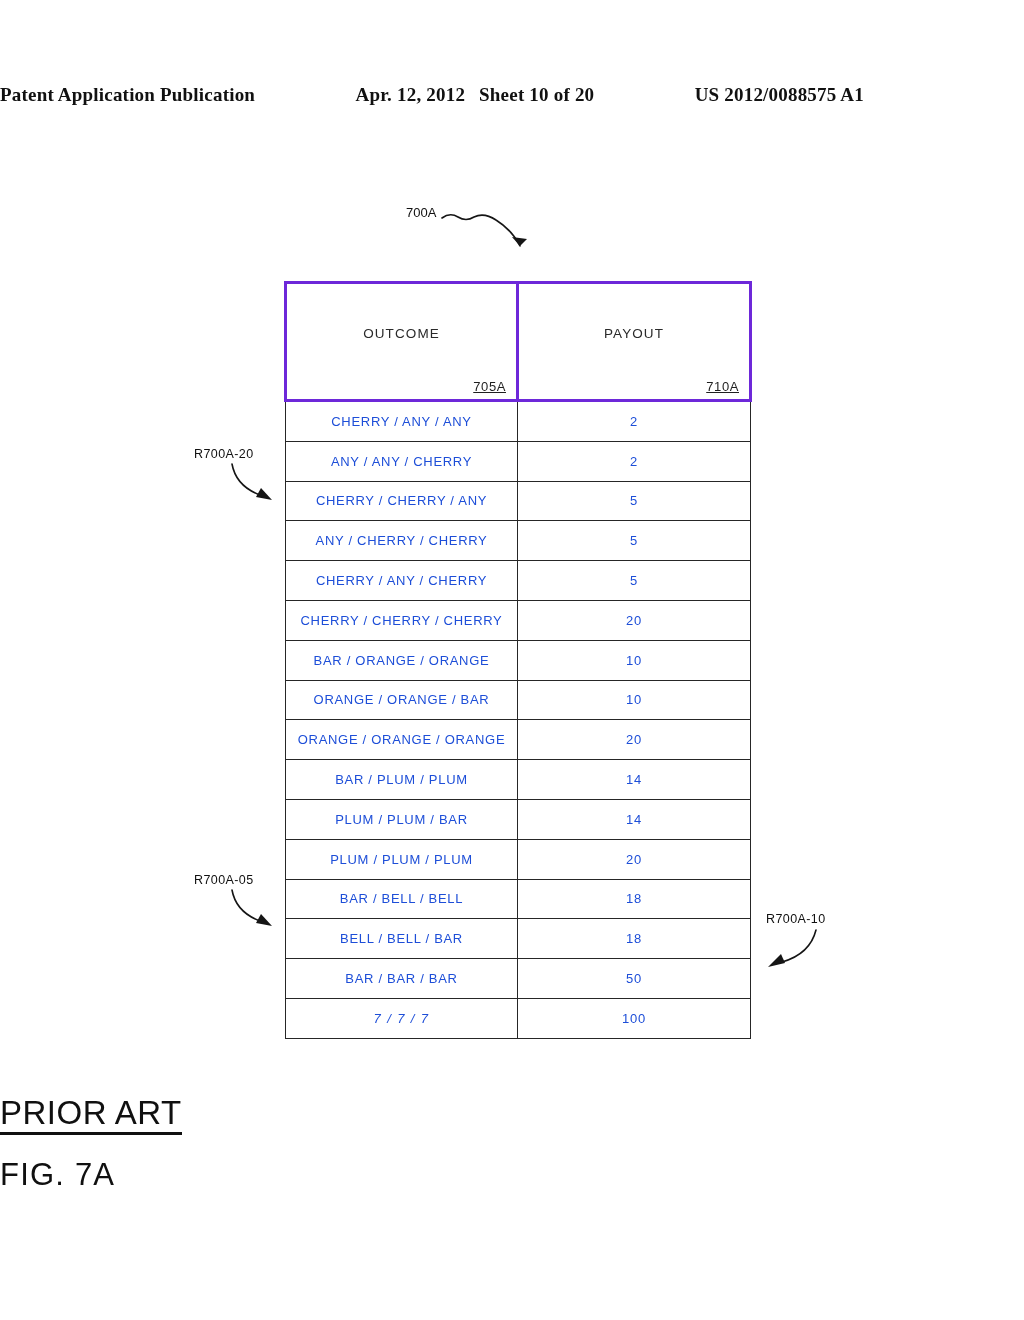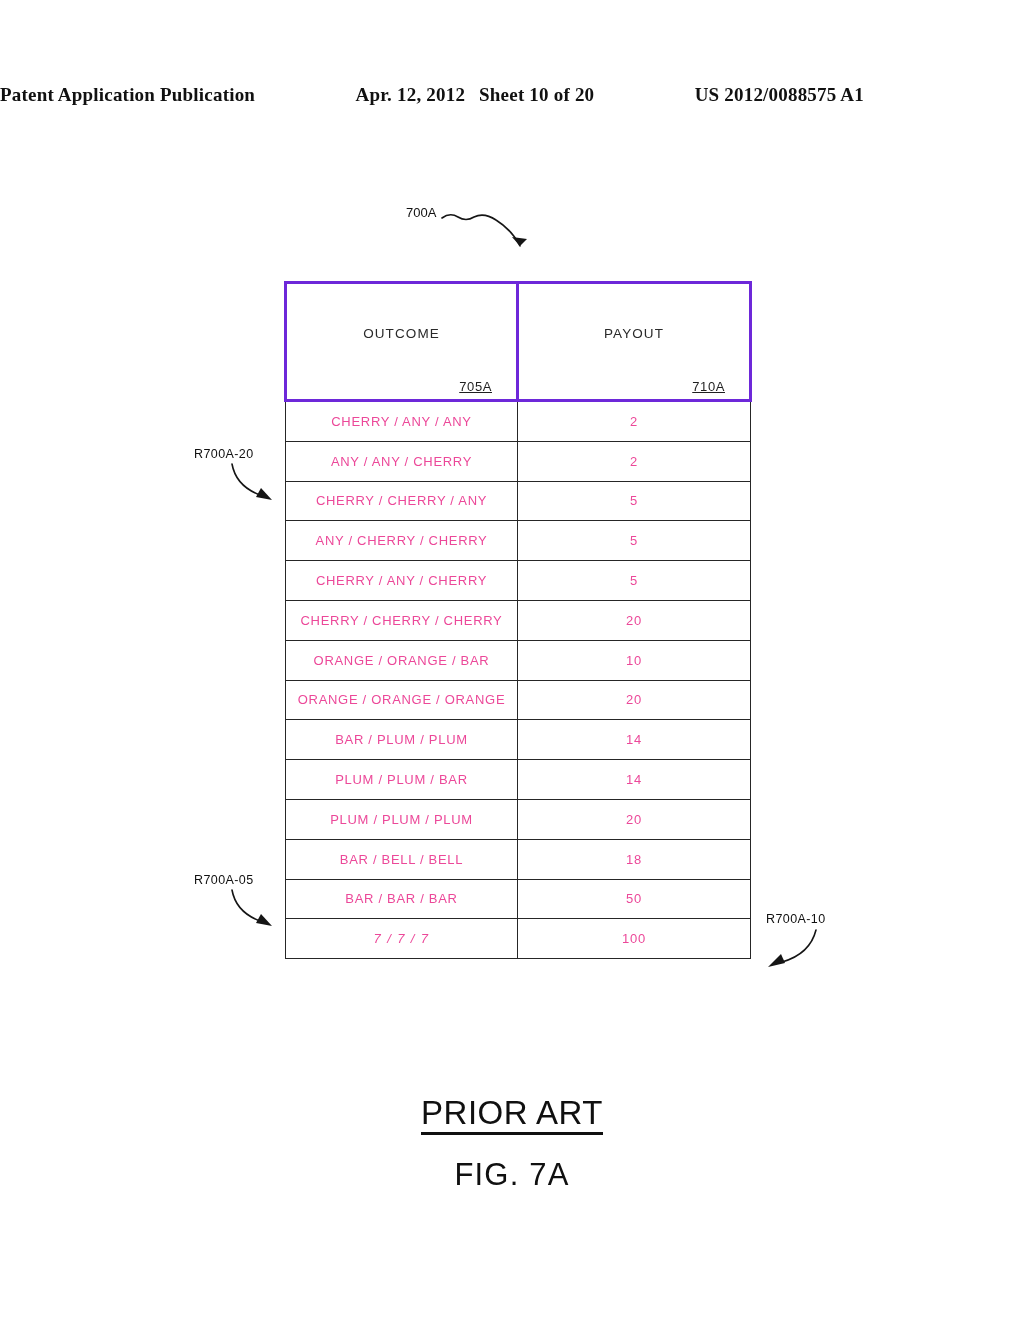--- a/index.html
+++ b/index.html
@@ -91,36 +91,36 @@
   .hdr-label {
     display: block;
     text-align: center;
     font-size: 13.5px;
     letter-spacing: 1.1px;
     color: #2a2a2a;
     margin-top: -16px;
   }
   .hdr-ref {
     position: absolute;
-    right: 24px;
+    right: 10px;
     bottom: 5px;
     font-size: 13px;
     letter-spacing: 0.6px;
     text-decoration: underline;
     color: #1f1f1f;
   }
 
   
   .paytable tbody td {
     height: 38.8px;
     text-align: center;
     vertical-align: middle;
     font-size: 13px;
     letter-spacing: 0.7px;
-    color: #ec4899;
+    color: #1d4ed8;
     border: 1px solid #262626;
   }
   .paytable tbody tr:last-child td.outcome-cell {
     font-style: italic;
     letter-spacing: 1.4px;
   }
 
   
   .ref-callout {
     position: absolute;
@@ -140,21 +140,20 @@
   .curve-r20 { left: 226px; top: 462px; width: 68px; height: 48px; }
   .curve-r05 { left: 226px; top: 888px; width: 68px; height: 48px; }
   .curve-r10 { left: 752px; top: 928px; width: 76px; height: 48px; }
 
   
   .caption-block {
     position: absolute;
     left: 0;
     top: 1096px;
     width: 1024px;
-    text-align: center;
   }
   .caption-prior {
     font-size: 33px;
     letter-spacing: 0.5px;
     color: #101010;
     display: inline-block;
     border-bottom: 3px solid #101010;
     padding-bottom: 1px;
     line-height: 1.06;
   }
@@ -220,20 +219,24 @@
         </tr>
       <tr>
           <td class="outcome-cell">CHERRY / ANY / CHERRY</td>
           <td class="payout-cell">5</td>
         </tr>
       <tr>
           <td class="outcome-cell">CHERRY / CHERRY / CHERRY</td>
           <td class="payout-cell">20</td>
         </tr>
       <tr>
+          <td class="outcome-cell">BAR / ORANGE / ORANGE</td>
+          <td class="payout-cell">10</td>
+        </tr>
+      <tr>
           <td class="outcome-cell">ORANGE / ORANGE / BAR</td>
           <td class="payout-cell">10</td>
         </tr>
       <tr>
           <td class="outcome-cell">ORANGE / ORANGE / ORANGE</td>
           <td class="payout-cell">20</td>
         </tr>
       <tr>
           <td class="outcome-cell">BAR / PLUM / PLUM</td>
           <td class="payout-cell">14</td>
@@ -241,20 +244,24 @@
       <tr>
           <td class="outcome-cell">PLUM / PLUM / BAR</td>
           <td class="payout-cell">14</td>
         </tr>
       <tr>
           <td class="outcome-cell">PLUM / PLUM / PLUM</td>
           <td class="payout-cell">20</td>
         </tr>
       <tr>
           <td class="outcome-cell">BAR / BELL / BELL</td>
+          <td class="payout-cell">18</td>
+        </tr>
+      <tr>
+          <td class="outcome-cell">BELL / BELL / BAR</td>
           <td class="payout-cell">18</td>
         </tr>
       <tr>
           <td class="outcome-cell">BAR / BAR / BAR</td>
           <td class="payout-cell">50</td>
         </tr>
       <tr>
           <td class="outcome-cell">7 / 7 / 7</td>
           <td class="payout-cell">100</td>
         </tr>

